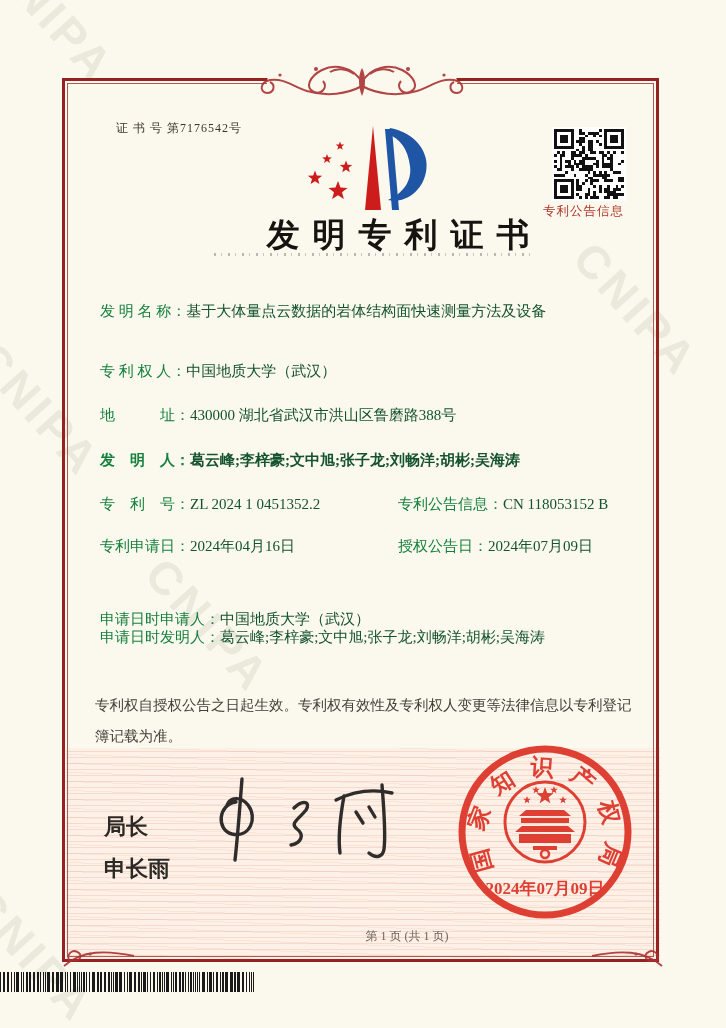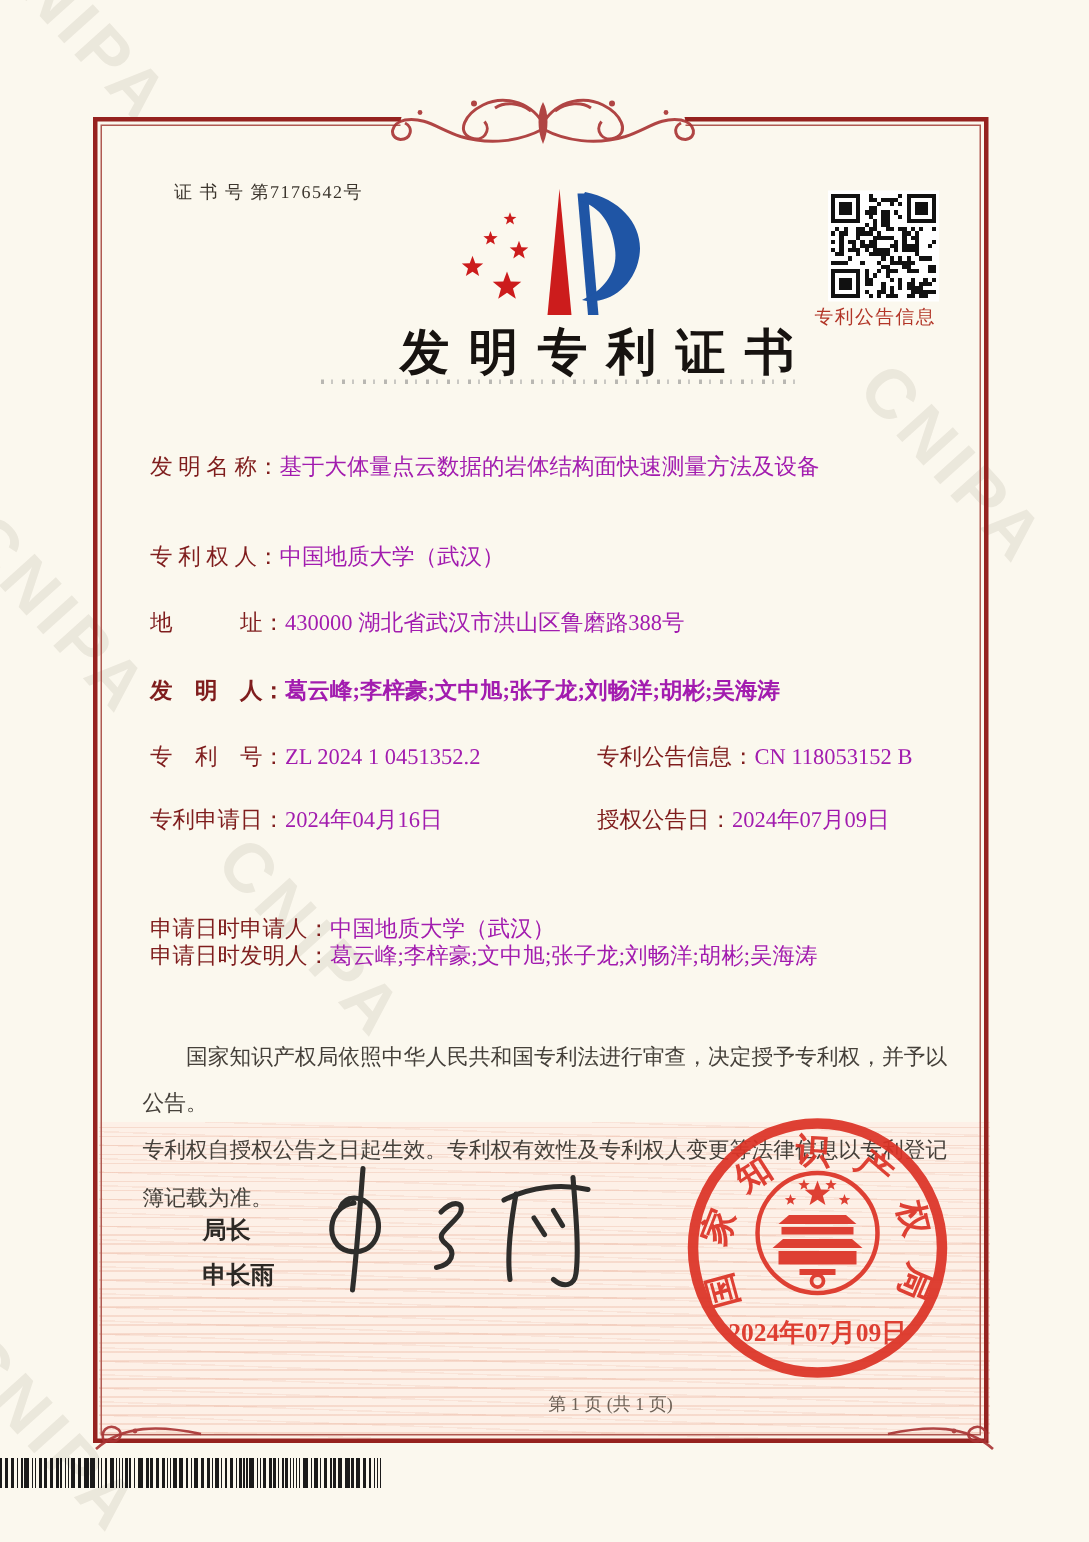--- a/index.html
+++ b/index.html
@@ -44,28 +44,28 @@
   .title{
     left:0;top:213px;width:726px;text-align:center;z-index:3;
     font-size:33px;font-weight:bold;letter-spacing:13px;text-indent:13px;color:#171310;padding-left:35px;
   }
   .title-barcode{
     left:214px;top:253px;width:316px;height:3px;z-index:3;opacity:.5;
     background:repeating-linear-gradient(90deg,#777 0 2px,rgba(0,0,0,0) 2px 7px,#999 7px 8px,rgba(0,0,0,0) 8px 14px);
   }
   
   .row{position:absolute;z-index:3;font-size:15px;white-space:nowrap;}
-  .row .lbl{white-space:pre;color:#7f1d1d;}
-  .row .val{color:#a21caf;}
+  .row .lbl{white-space:pre;color:#15803d;}
+  .row .val{color:#14532d;}
   
   .statement{left:95px;top:690px;width:545px;z-index:3;font-size:14.5px;line-height:2.15;color:#45403a;}
   .statement .indent{text-indent:2em;}
   
   .director{left:104px;top:806px;z-index:3;font-family:"Liberation Sans","DejaVu Sans",sans-serif;
-    font-weight:bold;font-size:16px;color:#2d2925;line-height:1.9;margin-left:31px;}
+    font-weight:bold;font-size:22px;color:#2d2925;line-height:1.9;}
   .sig-svg{left:196px;top:772px;z-index:3;}
   
   .seal{left:455px;top:742px;width:180px;height:180px;z-index:3;}
   
   .page-footer{left:0;top:928px;width:726px;text-align:center;font-size:12px;color:#6d6156;z-index:3;padding-left:44px;}
   .bottom-barcode{left:0;top:972px;z-index:3;}
   
   .ornament{z-index:4;}
 </style>
 </head>
@@ -365,21 +365,20 @@
   <span class="lbl">授权公告日：</span><span class="val">2024年07月09日</span>
 </div>
 <div class="row" style="left:100px;top:583px;margin-top:27px;">
   <span class="lbl">申请日时申请人：</span><span class="val">中国地质大学（武汉）</span>
 </div>
 <div class="row" style="left:100px;top:628px;text-align:right;">
   <span class="lbl">申请日时发明人：</span><span class="val">葛云峰;李梓豪;文中旭;张子龙;刘畅洋;胡彬;吴海涛</span>
 </div>
 
 <div class="abs statement">
-  <div class="indent">国家知识产权局依照中华人民共和国专利法进行审查，决定授予专利权，并予以公告。</div>
   <div>专利权自授权公告之日起生效。专利权有效性及专利权人变更等法律信息以专利登记簿记载为准。</div>
 </div>
 
 <div class="abs director">
   <div>局长</div>
   <div>申长雨</div>
 </div>
 
 <svg class="abs sig-svg" width="215" height="95" viewBox="0 0 215 95">
   <g stroke="#2e2d2b" stroke-width="3.4" fill="none" stroke-linecap="round" stroke-linejoin="round">

